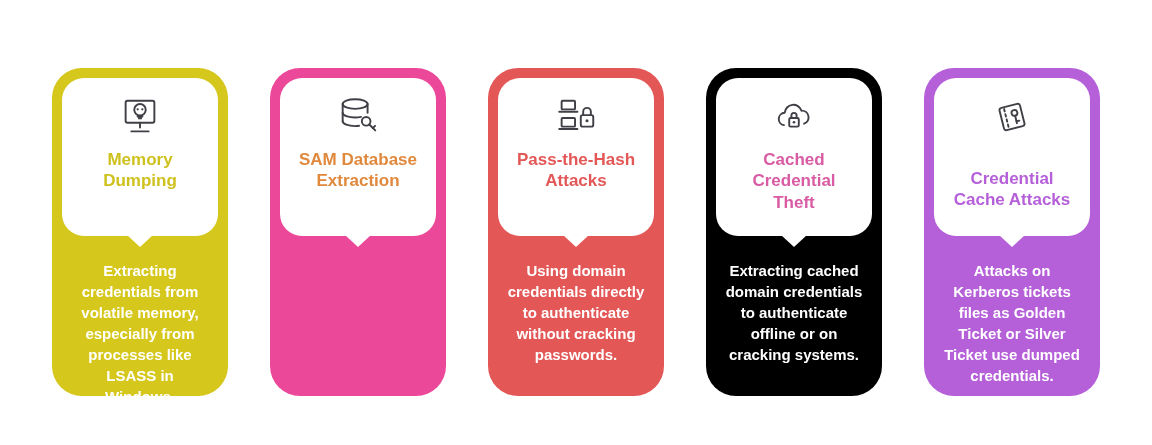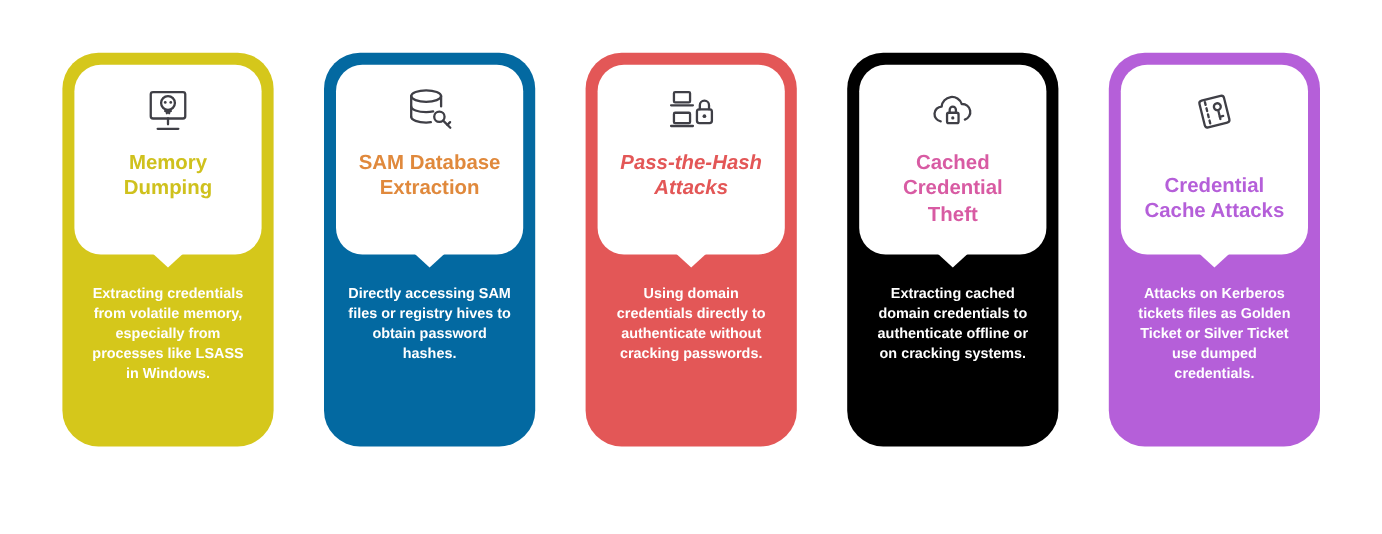--- a/index.html
+++ b/index.html
@@ -9,21 +9,21 @@
     width: 1152px;
     height: 445px;
     font-family: "Liberation Sans", sans-serif;
     overflow: hidden;
   }
   .row {
     display: flex;
     justify-content: center;
     align-items: center;
     gap: 42px;
-    padding-top: 44px;
+    padding-top: 68px;
   }
   .card {
     width: 176px;
     height: 328px;
     border-radius: 30px;
     box-sizing: border-box;
     padding: 10px 10px 0 10px;
     flex: 0 0 auto;
   }
   .panel {
@@ -65,21 +65,21 @@
   .title {
     margin: 9px 0 0 0;
     max-width: 128px;
     font-size: 17px;
     font-weight: 700;
     line-height: 1.25;
     text-align: center;
   }
   .desc {
     color: #ffffff;
-    font-size: 12px;
+    font-size: 15px;
     font-weight: 600;
     line-height: 1.4;
     text-align: center;
     padding: 24px 8px 0 8px;
   }
 </style>
 </head>
 <body>
 
 <div class="row">
@@ -95,53 +95,52 @@
           <circle cx="21.6" cy="16" r="1.2" fill="#3f3f46" stroke="none"></circle>
           <circle cx="26.4" cy="16" r="1.2" fill="#3f3f46" stroke="none"></circle>
           <path d="M21.5 23.5h5M23 23.5v2M25 23.5v2"></path>
         </svg>
       </span>
       <div class="title" style="color: rgb(207, 193, 29);">Memory Dumping</div>
     </div>
     <div class="desc">Extracting credentials from volatile memory, especially from processes like LSASS in Windows.</div>
   </div>
 
-  <div class="card" style="background: #0369a1;">
+  <div class="card" style="background: #ec4899;">
     <div class="panel">
       <span class="icon">
         <svg viewBox="0 0 48 48">
           <ellipse cx="21" cy="10.5" rx="13" ry="5"></ellipse>
           <path d="M8 10.5v18"></path>
           <path d="M34 10.5v9"></path>
           <path d="M8 19.5c0 2.8 5.8 5 13 5 2.2 0 4.3-.2 6.1-.6"></path>
           <path d="M8 28.5c0 2.8 5.8 5 13 5 1.4 0 2.8-.1 4.1-.3"></path>
           <circle cx="32.5" cy="28.5" r="4.5"></circle>
           <path d="M35.8 31.8 42 38"></path>
           <path d="M39.5 35.5l2.3-2.3"></path>
         </svg>
       </span>
       <div class="title" style="color: rgb(224, 137, 60);">SAM Database Extraction</div>
     </div>
-    <div class="desc">Directly accessing SAM files or registry hives to obtain password hashes.</div>
   </div>
 
   <div class="card" style="background: rgb(227, 87, 87);">
     <div class="panel">
       <span class="icon">
         <svg viewBox="0 0 48 48">
           <rect x="9" y="7" width="14" height="9" rx="1"></rect>
           <path d="M6.5 18.5h19"></path>
           <rect x="9" y="25" width="14" height="9" rx="1"></rect>
           <path d="M6.5 36.5h19"></path>
           <rect x="29" y="22" width="13" height="12" rx="2"></rect>
           <path d="M31.5 22v-3.5a4 4 0 0 1 8 0V22"></path>
           <circle cx="35.5" cy="28" r="1.6" fill="#3f3f46" stroke="none"></circle>
         </svg>
       </span>
-      <div class="title" style="color: rgb(227, 87, 87); font-style: italic;">Pass-the-Hash Attacks</div>
+      <div class="title" style="color: rgb(227, 87, 87);">Pass-the-Hash Attacks</div>
     </div>
     <div class="desc">Using domain credentials directly to authenticate without cracking passwords.</div>
   </div>
 
   <div class="card" style="background: #000000;">
     <div class="panel">
       <span class="icon">
         <svg viewBox="0 0 48 48">
           <path d="M13.5 32.5a6.5 6.5 0 0 1 .8-12.9 9 9 0 0 1 17.5-2.2 7 7 0 0 1 2.7 13.6"></path>
           <rect x="19" y="25" width="10" height="9" rx="1.5"></rect>

